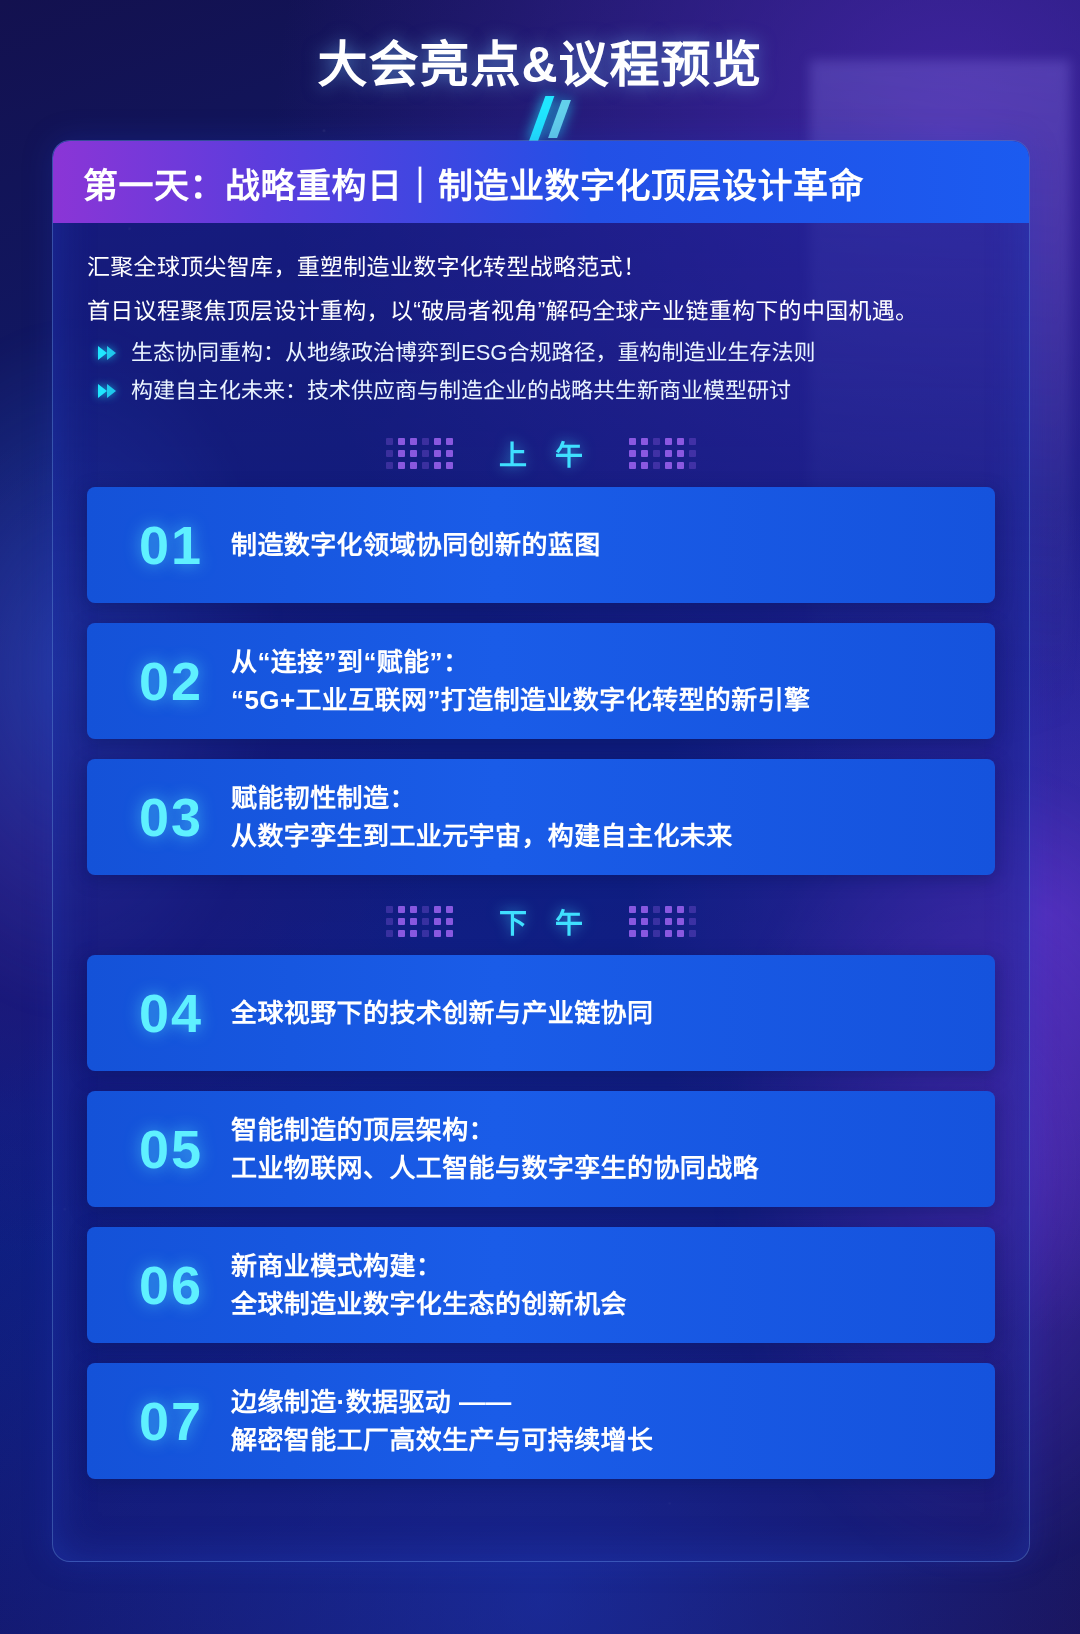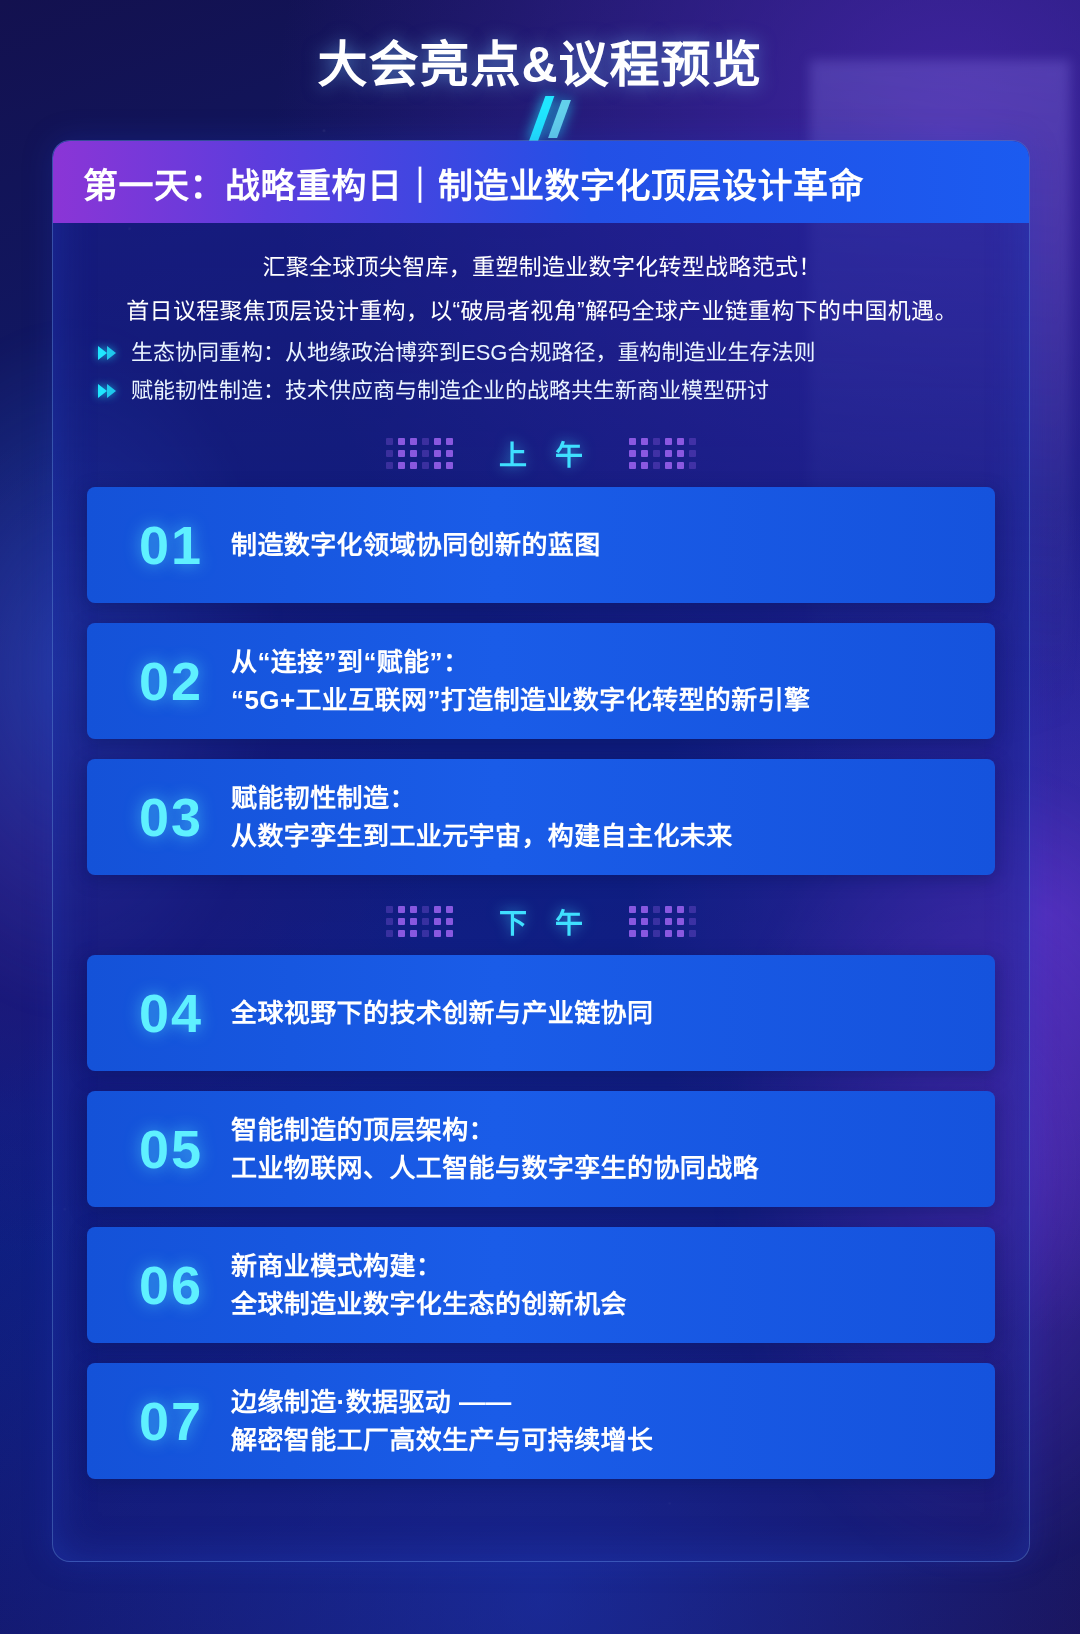--- a/index.html
+++ b/index.html
@@ -130,21 +130,20 @@
     color: #ffffff;
     font-size: 35px;
     font-weight: bold;
     margin-left: 30px;
     letter-spacing: 0.5px;
     white-space: nowrap;
   }
 
   .intro {
     padding: 26px 32px 0 34px;
-    text-align: center;
   }
   .intro p {
     margin: 0 0 8px 0;
     color: #ffffff;
     font-size: 23px;
     line-height: 36px;
     letter-spacing: 0.3px;
   }
   .bullets {
     margin-top: 8px;
@@ -274,21 +273,21 @@
     <p>汇聚全球顶尖智库，重塑制造业数字化转型战略范式！</p>
     <p>首日议程聚焦顶层设计重构，以“破局者视角”解码全球产业链重构下的中国机遇。</p>
 
     <div class="bullets">
       <div class="bullet-row">
         <span class="bullet-icon"></span>
         <span class="bullet-text">生态协同重构：从地缘政治博弈到ESG合规路径，重构制造业生存法则</span>
       </div>
       <div class="bullet-row">
         <span class="bullet-icon"></span>
-        <span class="bullet-text">赋能韧性制造：技术供应商与制造企业的战略共生新商业模型研讨</span>
+        <span class="bullet-text">构建自主化未来：技术供应商与制造企业的战略共生新商业模型研讨</span>
       </div>
     </div>
   </div>
 
   <div class="divider">
     <span class="dotgrid left">
       <span></span>
         <span></span>
         <span></span>
         <span></span>

